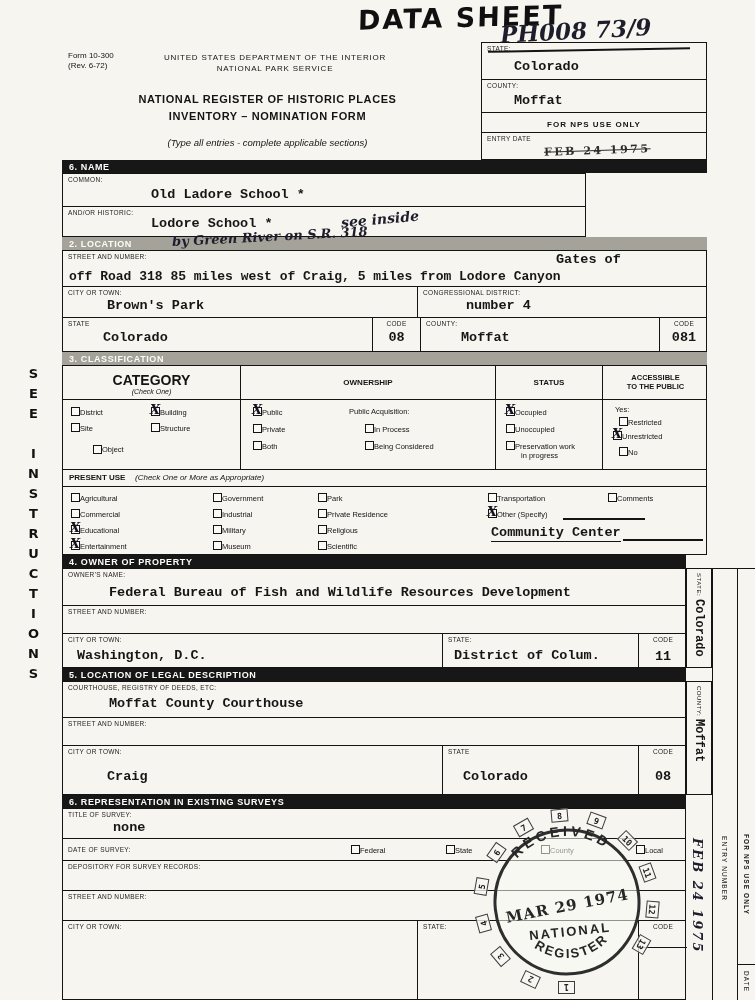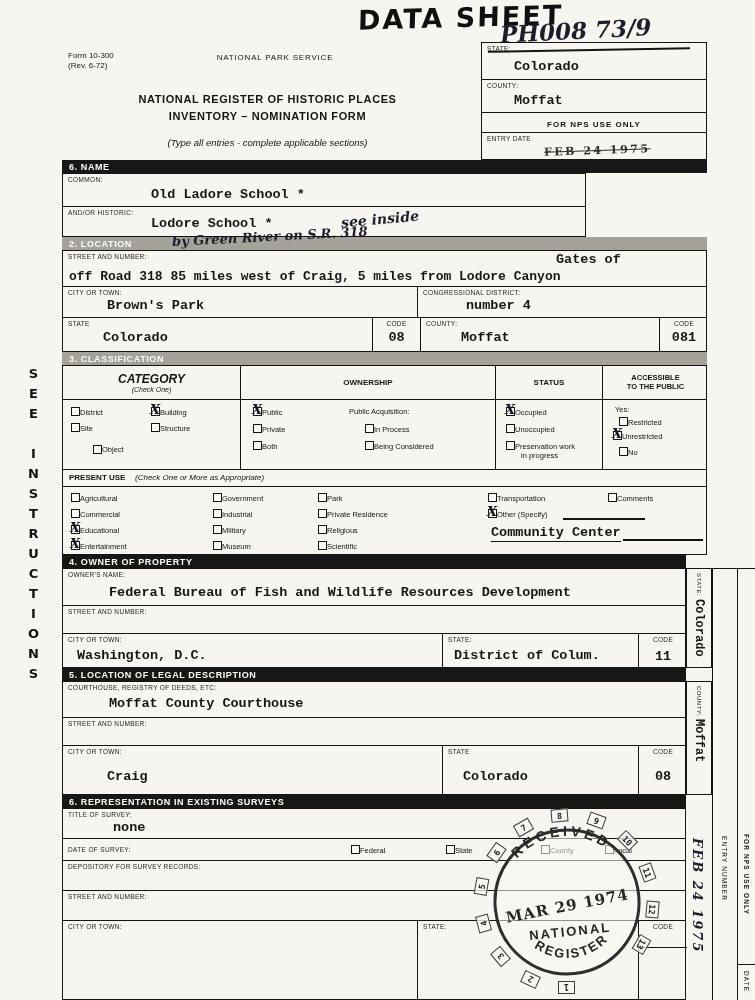--- a/index.html
+++ b/index.html
@@ -49,20 +49,21 @@
 
   <div style="position:absolute;left:358px;top:2px;font:700 27px 'DejaVu Sans',sans-serif;letter-spacing:2px;transform:rotate(-1.5deg) skewX(-3deg);color:#101010;">DATA SHEET</div>
   <div class="hand" style="position:absolute;left:500px;top:17px;font-size:23px;transform:rotate(-3deg);">PH008 73/9</div>
   <div class="uline" style="left:488px;top:49px;width:202px;height:2px;transform:rotate(-1deg);"></div>
 
   <div style="position:absolute;left:68px;top:51px;font-size:8px;line-height:1.25;">
     <div>Form 10-300</div>
     <div>(Rev. 6-72)</div>
   </div>
   <div style="position:absolute;left:130px;top:52px;width:290px;text-align:center;font-size:8px;letter-spacing:.8px;line-height:1.4;">
+    <div>UNITED STATES DEPARTMENT OF THE INTERIOR</div>
     <div>NATIONAL PARK SERVICE</div>
   </div>
   <div style="position:absolute;left:95px;top:91px;width:345px;text-align:center;font-size:11px;font-weight:700;letter-spacing:.6px;line-height:1.5;">
     <div>NATIONAL REGISTER OF HISTORIC PLACES</div>
     <div>INVENTORY – NOMINATION FORM</div>
   </div>
   <div style="position:absolute;left:95px;top:137px;width:345px;text-align:center;font-style:italic;font-size:9.5px;">(Type all entries - complete applicable sections)</div>
 
   <div class="fbox" style="left:481px;top:42px;width:226px;height:118px;">
     <div class="frow" style="flex:0 0 37px;">
@@ -132,21 +133,21 @@
         <span class="lbl center" style="top:2px;">CODE</span>
         <span class="typed center" style="top:12px;">081</span>
       </div>
     </div>
   </div>
 
   <div class="bar gray" style="top:352px;width:645px;">3. CLASSIFICATION</div>
   <div class="fbox" style="top:365px;width:645px;height:190px;">
     <div class="frow" style="flex:0 0 34px;">
       <div class="cell" style="left:0;width:178px;text-align:center;">
-        <div style="font-size:12px;font-weight:700;margin-top:6px;font-style:italic;">CATEGORY</div>
+        <div style="font-size:14px;font-weight:700;margin-top:6px;">CATEGORY</div>
         <div style="font-size:7px;font-style:italic;">(Check One)</div>
       </div>
       <div class="cell" style="left:178px;width:255px;text-align:center;">
         <div style="font-size:8px;font-weight:700;margin-top:12px;">OWNERSHIP</div>
       </div>
       <div class="cell" style="left:433px;width:107px;text-align:center;">
         <div style="font-size:8px;font-weight:700;margin-top:12px;">STATUS</div>
       </div>
       <div class="cell nr" style="left:540px;width:105px;text-align:center;">
         <div style="font-size:7.5px;font-weight:700;margin-top:7px;">ACCESSIBLE</div>
@@ -439,21 +440,21 @@
             <span class="mk"></span>
           </span>
           <span class="cbl">State</span>
         </span>
       <span class="cbrow" style="left:478px;top:6px;">
           <span class="cb">
             <span class="mk"></span>
           </span>
           <span class="cbl">County</span>
         </span>
-      <span class="cbrow" style="left:542px;top:6px;">
+      <span class="cbrow" style="left:573px;top:6px;">
           <span class="cb">
             <span class="mk"></span>
           </span>
           <span class="cbl">Local</span>
         </span>
     </div>
     <div class="frow" style="flex:0 0 30px;">
       <span class="lbl" style="left:5px;top:2px;">DEPOSITORY FOR SURVEY RECORDS:</span>
     </div>
     <div class="frow" style="flex:0 0 30px;">

